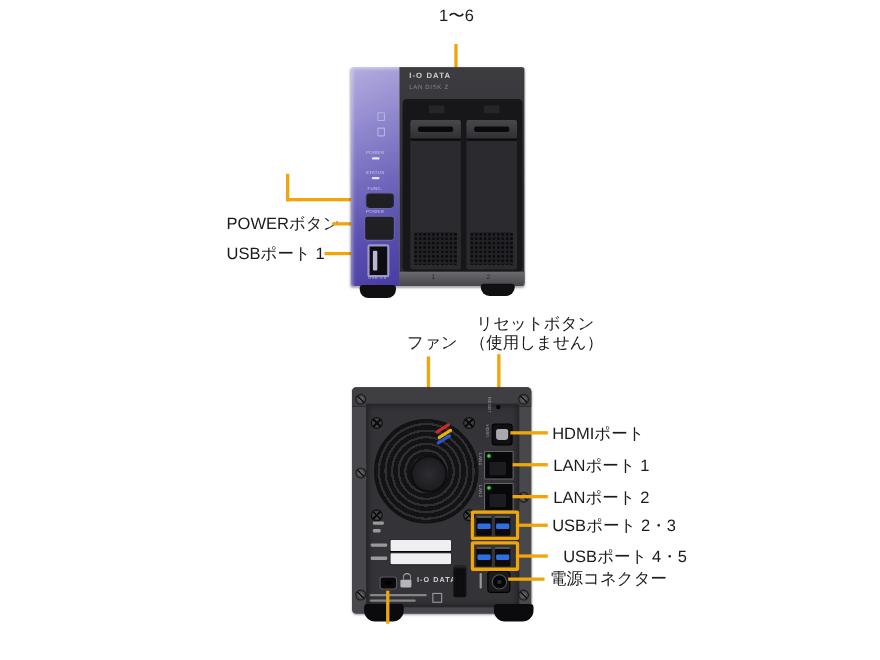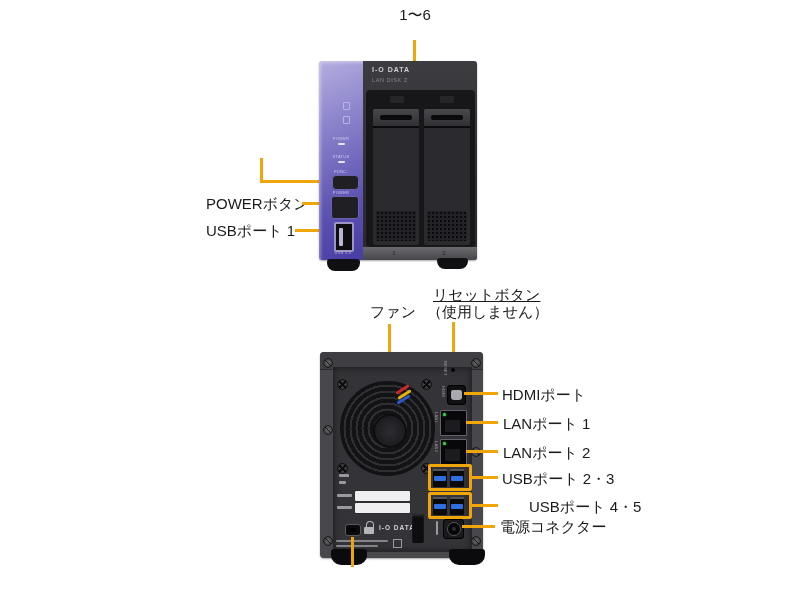--- a/index.html
+++ b/index.html
@@ -124,21 +124,21 @@
       </div>
     </div>
   </div>
   <div class="foot" style="left:327px;top:259px;width:33px;height:12px;"></div>
   <div class="foot" style="left:437px;top:258px;width:31px;height:11px;"></div>
 
   <div class="lbl" style="left:370px;top:303px;">ファン</div>
   <div class="ld" style="left:388px;top:324px;width:3px;height:69px;"></div>
 
   <div class="lbl" style="left:427px;top:286px;">
-    <div style="padding-left:6px;text-decoration:underline;">リセットボタン</div>
+    <div style="padding-left:6px;">リセットボタン</div>
     <div>（使用しません）</div>
   </div>
   <div class="ld" style="left:452px;top:322px;width:3px;height:43px;"></div>
 
   <div class="reardev"></div>
   <div class="rtopbar" style="left:320px;top:352px;width:163px;"></div>
   <div class="rinner" style="left:333px;top:367px;"></div>
 
   <div class="screw" style="left:323px;top:358px;"></div>
   <div class="screw" style="left:471px;top:358px;"></div>
@@ -232,20 +232,20 @@
   <div class="ld" style="left:466px;top:421px;width:32px;height:3px;"></div>
   <div class="lbl" style="left:503px;top:415px;">LANポート 1</div>
 
   <div class="ld" style="left:466px;top:450px;width:32px;height:3px;"></div>
   <div class="lbl" style="left:503px;top:444px;">LANポート 2</div>
 
   <div class="ld" style="left:469px;top:476px;width:29px;height:3px;"></div>
   <div class="lbl" style="left:502px;top:470px;">USBポート 2・3</div>
 
   <div class="ld" style="left:469px;top:504px;width:29px;height:3px;"></div>
-  <div class="lbl" style="left:529px;top:498px;">USBポート 4・5</div>
+  <div class="lbl" style="left:512px;top:498px;">USBポート 4・5</div>
 
   <div class="ld" style="left:462px;top:525px;width:33px;height:3px;"></div>
   <div class="lbl" style="left:500px;top:518px;">電源コネクター</div>
 
   <div class="ld" style="left:351px;top:537px;width:3px;height:30px;"></div>
 
 </div>
 
 </body></html>

